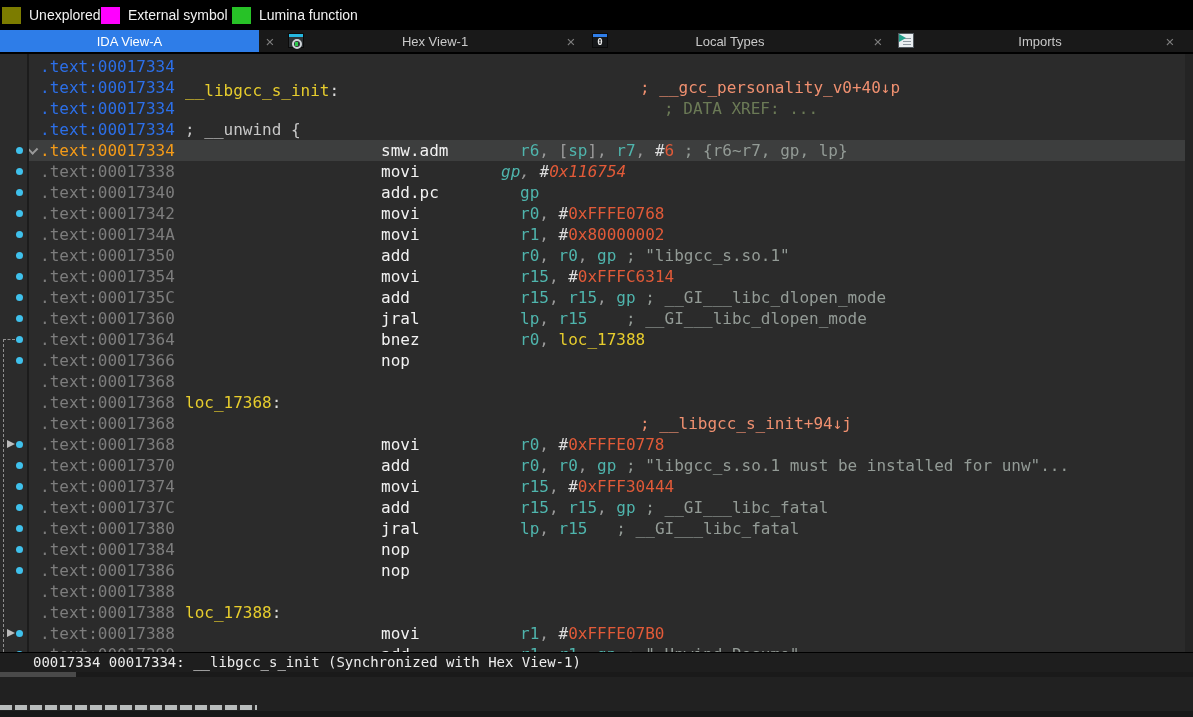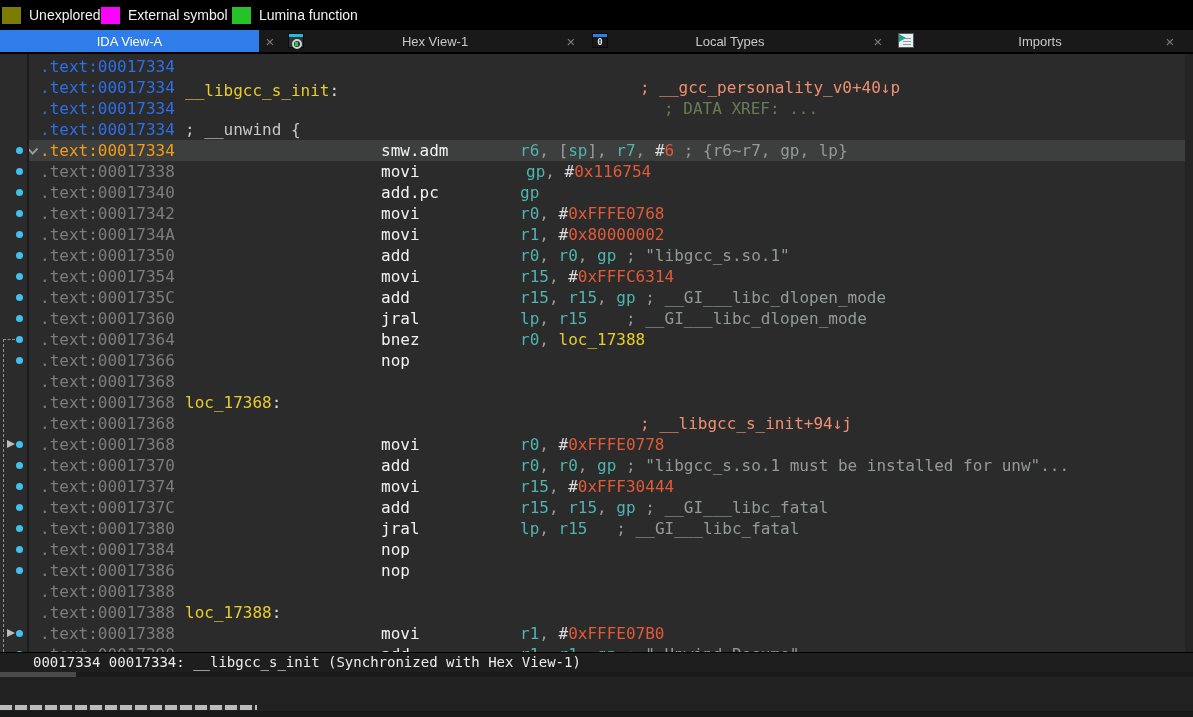--- a/index.html
+++ b/index.html
@@ -113,21 +113,21 @@
     <div class="tab-close" style="left:1162px">×</div>
   </div>
 
   <div id="listing">
     <div id="lines">
         <div class="line" style="top: 2px;"><span class="seg" style="left: 40px;"><span class="ab">.text:00017334</span></span><span class="seg" style="left: 185px; margin-top: 24px;"><span class="y">__libgcc_s_init</span><span class="w">:</span></span></div>
         <div class="line" style="top: 23px;"><span class="seg" style="left: 40px;"><span class="ab">.text:00017334</span></span><span class="seg" style="left: 640px;"><span class="x">; __gcc_personality_v0+40↓p</span></span></div>
         <div class="line" style="top: 44px;"><span class="seg" style="left: 40px;"><span class="ab">.text:00017334</span></span><span class="seg" style="left: 640px; margin-left: 24px;"><span class="dx">; DATA XREF: ...</span></span></div>
         <div class="line" style="top: 65px;"><span class="seg" style="left: 40px;"><span class="ab">.text:00017334</span></span><span class="seg" style="left: 185px;"><span class="u">; __unwind {</span></span></div>
         <div class="line hl" style="top: 86px;"><span class="dot"></span><span class="chev"></span><span class="seg" style="left: 40px;"><span class="ao">.text:00017334</span></span><span class="seg" style="left: 381px;"><span class="m">smw.adm</span></span><span class="seg" style="left: 520px;"><span class="r">r6</span><span class="p">, </span><span class="p">[</span><span class="r">sp</span><span class="p">]</span><span class="p">, </span><span class="r">r7</span><span class="p">, </span><span class="w">#</span><span class="n">6</span><span class="p"> </span><span class="c">; {r6~r7, gp, lp}</span></span></div>
-        <div class="line" style="top: 107px;"><span class="dot"></span><span class="seg" style="left: 40px;"><span class="ag">.text:00017338</span></span><span class="seg" style="left: 381px;"><span class="m">movi</span></span><span class="seg" style="left: 526px;"><span class="r">gp</span><span class="p">, </span><span class="w">#</span><span class="n">0x116754</span></span></div>
+        <div class="line" style="top: 107px;"><span class="dot"></span><span class="seg" style="left: 40px;"><span class="ag">.text:00017338</span></span><span class="seg" style="left: 381px;"><span class="m">movi</span></span><span class="seg" style="left: 501px; font-style: italic;"><span class="r">gp</span><span class="p">, </span><span class="w">#</span><span class="n">0x116754</span></span></div>
         <div class="line" style="top: 128px;"><span class="dot"></span><span class="seg" style="left: 40px;"><span class="ag">.text:00017340</span></span><span class="seg" style="left: 381px;"><span class="m">add.pc</span></span><span class="seg" style="left: 520px;"><span class="r">gp</span></span></div>
         <div class="line" style="top: 149px;"><span class="dot"></span><span class="seg" style="left: 40px;"><span class="ag">.text:00017342</span></span><span class="seg" style="left: 381px;"><span class="m">movi</span></span><span class="seg" style="left: 520px;"><span class="r">r0</span><span class="p">, </span><span class="w">#</span><span class="n">0xFFFE0768</span></span></div>
         <div class="line" style="top: 170px;"><span class="dot"></span><span class="seg" style="left: 40px;"><span class="ag">.text:0001734A</span></span><span class="seg" style="left: 381px;"><span class="m">movi</span></span><span class="seg" style="left: 520px;"><span class="r">r1</span><span class="p">, </span><span class="w">#</span><span class="n">0x80000002</span></span></div>
         <div class="line" style="top: 191px;"><span class="dot"></span><span class="seg" style="left: 40px;"><span class="ag">.text:00017350</span></span><span class="seg" style="left: 381px;"><span class="m">add</span></span><span class="seg" style="left: 520px;"><span class="r">r0</span><span class="p">, </span><span class="r">r0</span><span class="p">, </span><span class="r">gp</span><span class="p"> </span><span class="c">; "libgcc_s.so.1"</span></span></div>
         <div class="line" style="top: 212px;"><span class="dot"></span><span class="seg" style="left: 40px;"><span class="ag">.text:00017354</span></span><span class="seg" style="left: 381px;"><span class="m">movi</span></span><span class="seg" style="left: 520px;"><span class="r">r15</span><span class="p">, </span><span class="w">#</span><span class="n">0xFFFC6314</span></span></div>
         <div class="line" style="top: 233px;"><span class="dot"></span><span class="seg" style="left: 40px;"><span class="ag">.text:0001735C</span></span><span class="seg" style="left: 381px;"><span class="m">add</span></span><span class="seg" style="left: 520px;"><span class="r">r15</span><span class="p">, </span><span class="r">r15</span><span class="p">, </span><span class="r">gp</span><span class="p"> </span><span class="c">; __GI___libc_dlopen_mode</span></span></div>
         <div class="line" style="top: 254px;"><span class="dot"></span><span class="seg" style="left: 40px;"><span class="ag">.text:00017360</span></span><span class="seg" style="left: 381px;"><span class="m">jral</span></span><span class="seg" style="left: 520px;"><span class="r">lp</span><span class="p">, </span><span class="r">r15</span><span class="p">    </span><span class="c">; __GI___libc_dlopen_mode</span></span></div>
         <div class="line" style="top: 275px;"><span class="dot"></span><span class="seg" style="left: 40px;"><span class="ag">.text:00017364</span></span><span class="seg" style="left: 381px;"><span class="m">bnez</span></span><span class="seg" style="left: 520px;"><span class="r">r0</span><span class="p">, </span><span class="y">loc_17388</span></span></div>
         <div class="line" style="top: 296px;"><span class="dot"></span><span class="seg" style="left: 40px;"><span class="ag">.text:00017366</span></span><span class="seg" style="left: 381px;"><span class="m">nop</span></span></div>
         <div class="line" style="top: 317px;"><span class="seg" style="left: 40px;"><span class="ag">.text:00017368</span></span></div>

